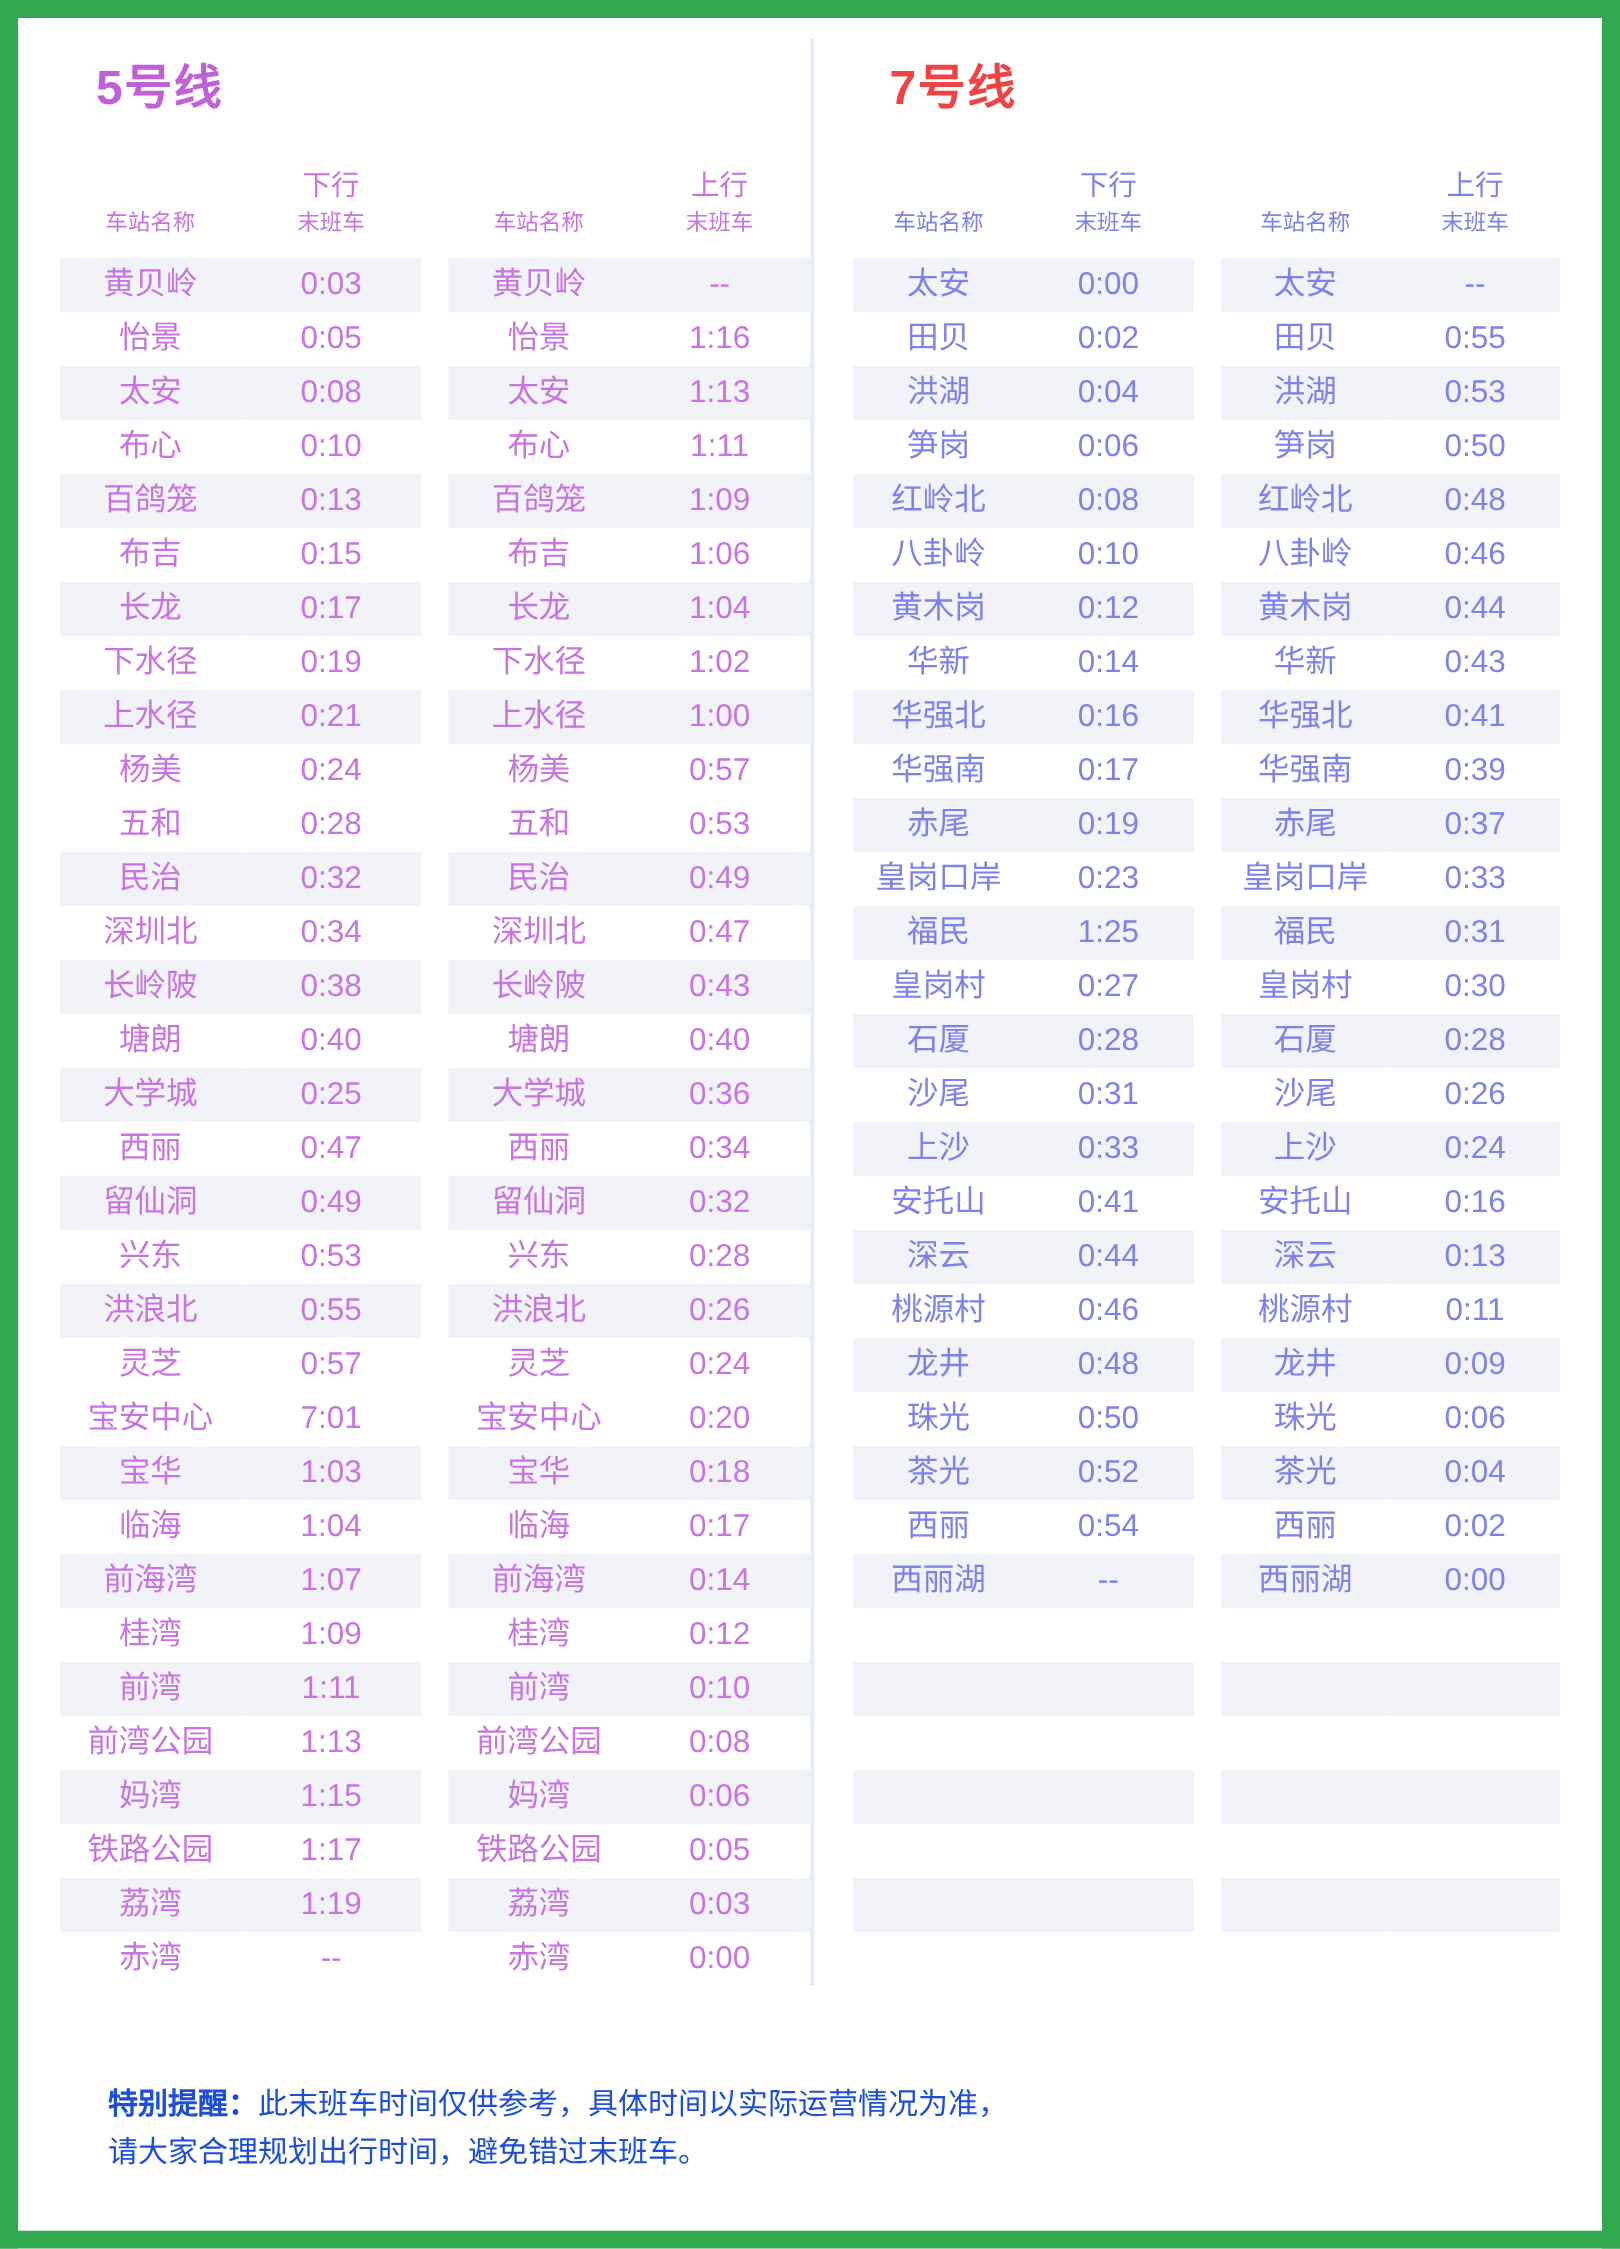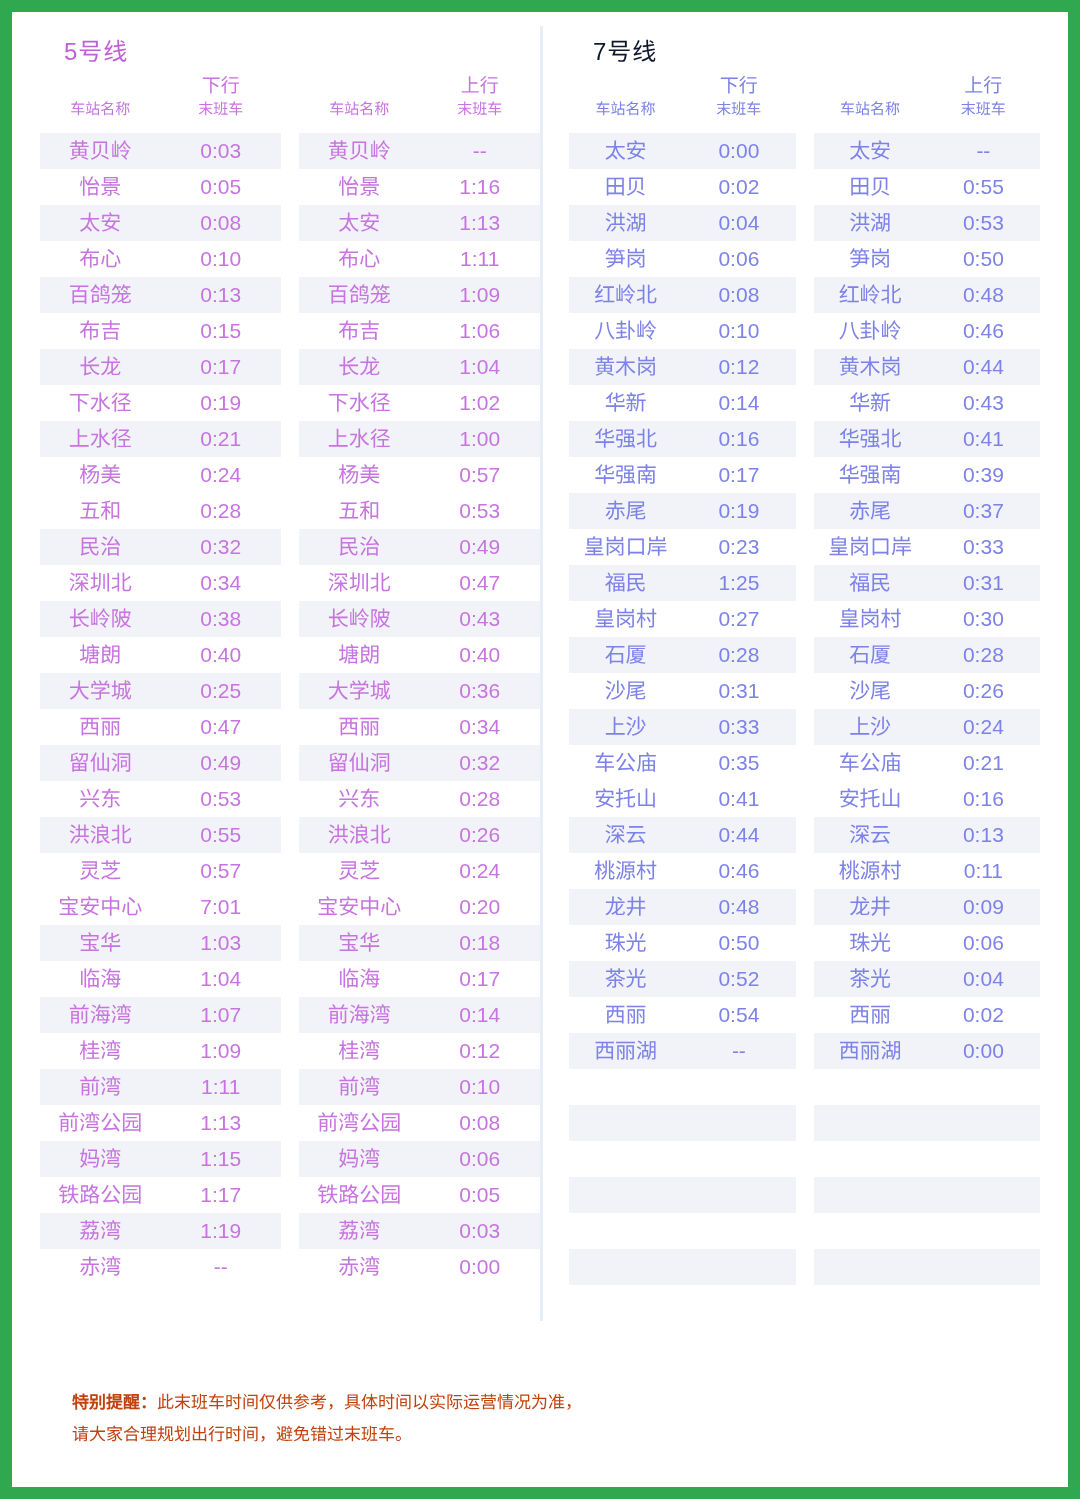--- a/index.html
+++ b/index.html
@@ -52,27 +52,27 @@
   }
   .line-block {
     width: 50%;
     box-sizing: border-box;
   }
   .line-block.right {
     padding-left: 26px;
     border-left: 3px solid #e8eef6;
   }
   .line-title {
-    font-size: 24px;
-    font-weight: normal;
+    font-size: 32px;
+    font-weight: bold;
     letter-spacing: 1px;
-    margin: 6px 0 0 24px;
+    margin: 6px 0 28px 24px;
   }
   .line5 .line-title { color: #c060d8; }
-  .line7 .line-title { color: #0f172a; }
+  .line7 .line-title { color: #ef4444; }
 
   table.sched {
     width: 100%;
     border-collapse: collapse;
     table-layout: fixed;
   }
   table.sched td, table.sched th {
     padding: 0;
     margin: 0;
   }
@@ -109,22 +109,22 @@
 
   .col-gap { width: 18px; background: #fff !important; }
 
   .footnote {
     position: absolute;
     left: 0;
     right: 0;
     bottom: 36px;
     padding: 0 60px;
     box-sizing: border-box;
-    color: #c2410c;
-    font-size: 17px;
+    color: #1d4ed8;
+    font-size: 20px;
     line-height: 32px;
   }
   .footnote .lead { font-weight: bold; }
 </style>
 </head>
 <body>
 
 <div class="page-border-top"></div>
 <div class="page-border-bottom"></div>
 <div class="page-border-left"></div>
@@ -515,27 +515,20 @@
               <td>0:26</td>
             </tr>
             <tr class="odd">
               <td>上沙</td>
               <td>0:33</td>
               <td class="col-gap"></td>
               <td>上沙</td>
               <td>0:24</td>
             </tr>
             <tr class="even">
-              <td>车公庙</td>
-              <td>0:35</td>
-              <td class="col-gap"></td>
-              <td>车公庙</td>
-              <td>0:21</td>
-            </tr>
-            <tr class="even">
               <td>安托山</td>
               <td>0:41</td>
               <td class="col-gap"></td>
               <td>安托山</td>
               <td>0:16</td>
             </tr>
             <tr class="odd">
               <td>深云</td>
               <td>0:44</td>
               <td class="col-gap"></td>

